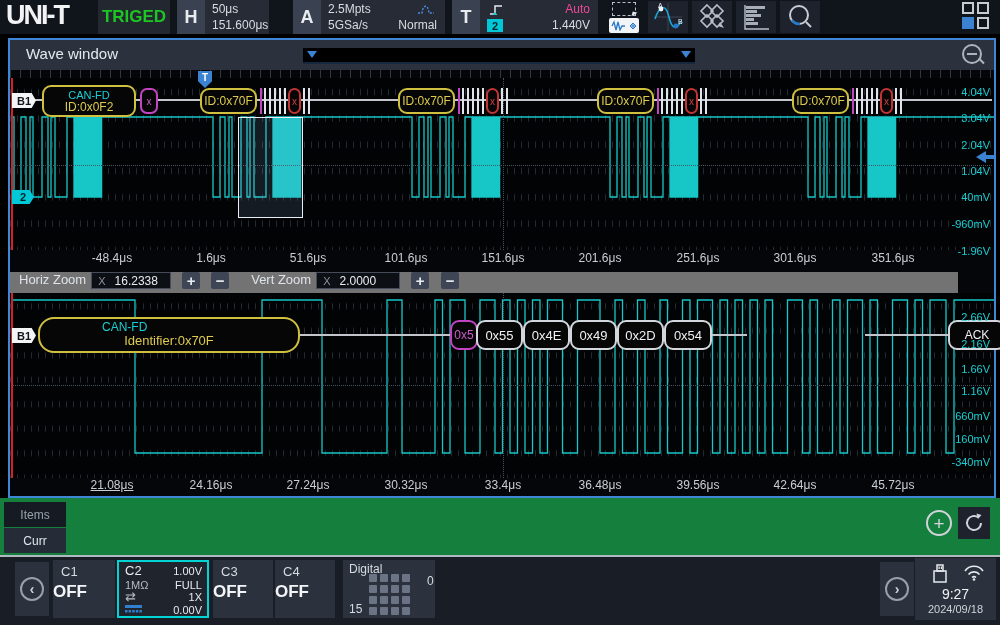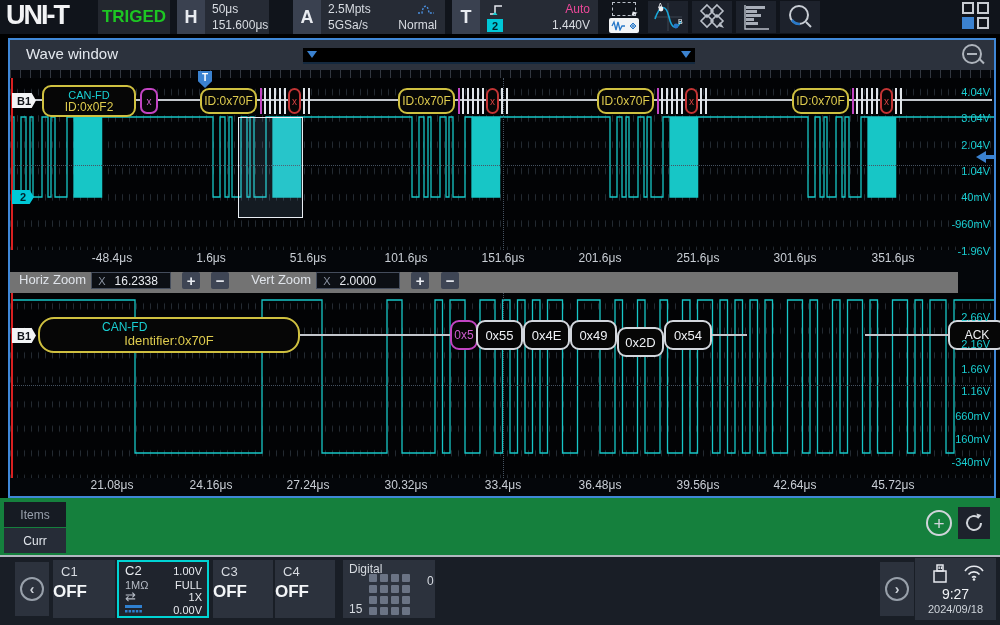--- a/index.html
+++ b/index.html
@@ -328,34 +328,34 @@
 
   <div id="bigbub">
     <span class="proto">CAN-FD</span>
     <span class="ident">Identifier:0x70F</span>
   </div>
 
   <div class="databub dlc" style="left:440px;top:280px;width:28px;height:30px;font-size:12px;">0x5</div>
   <div class="databub" style="left:466px;top:280px;width:47px;height:30px;">0x55</div>
   <div class="databub" style="left:513px;top:280px;width:47px;height:30px;">0x4E</div>
   <div class="databub" style="left:560px;top:280px;width:47px;height:30px;">0x49</div>
-  <div class="databub" style="left:607px;top:280px;width:47px;height:30px;margin-top:7px;">0x2D</div>
+  <div class="databub" style="left:607px;top:280px;width:47px;height:30px;">0x2D</div>
   <div class="databub" style="left:654px;top:280px;width:48px;height:30px;">0x54</div>
   <div class="databub" style="left:938px;top:280px;width:58px;height:30px;font-size:12px;">ACK</div>
 
   <div class="vlab" style="top:271px;">2.66V</div>
   <div class="vlab" style="top:298px;">2.16V</div>
   <div class="vlab" style="top:323px;">1.66V</div>
   <div class="vlab" style="top:345px;">1.16V</div>
   <div class="vlab" style="top:370px;">660mV</div>
   <div class="vlab" style="top:393px;">160mV</div>
   <div class="vlab" style="top:416px;">-340mV</div>
 
   <div class="trow" style="top:438px;">
-    <div class="tlab" style="left:70px;">21.08μs</div>
+    <div class="tlab" style="left:70px;text-decoration:underline;">21.08μs</div>
     <div class="tlab" style="left:169px;">24.16μs</div>
     <div class="tlab" style="left:266px;">27.24μs</div>
     <div class="tlab" style="left:364px;">30.32μs</div>
     <div class="tlab" style="left:461px;">33.4μs</div>
     <div class="tlab" style="left:558px;">36.48μs</div>
     <div class="tlab" style="left:656px;">39.56μs</div>
     <div class="tlab" style="left:753px;">42.64μs</div>
     <div class="tlab" style="left:851px;">45.72μs</div>
   </div>
 </div>

